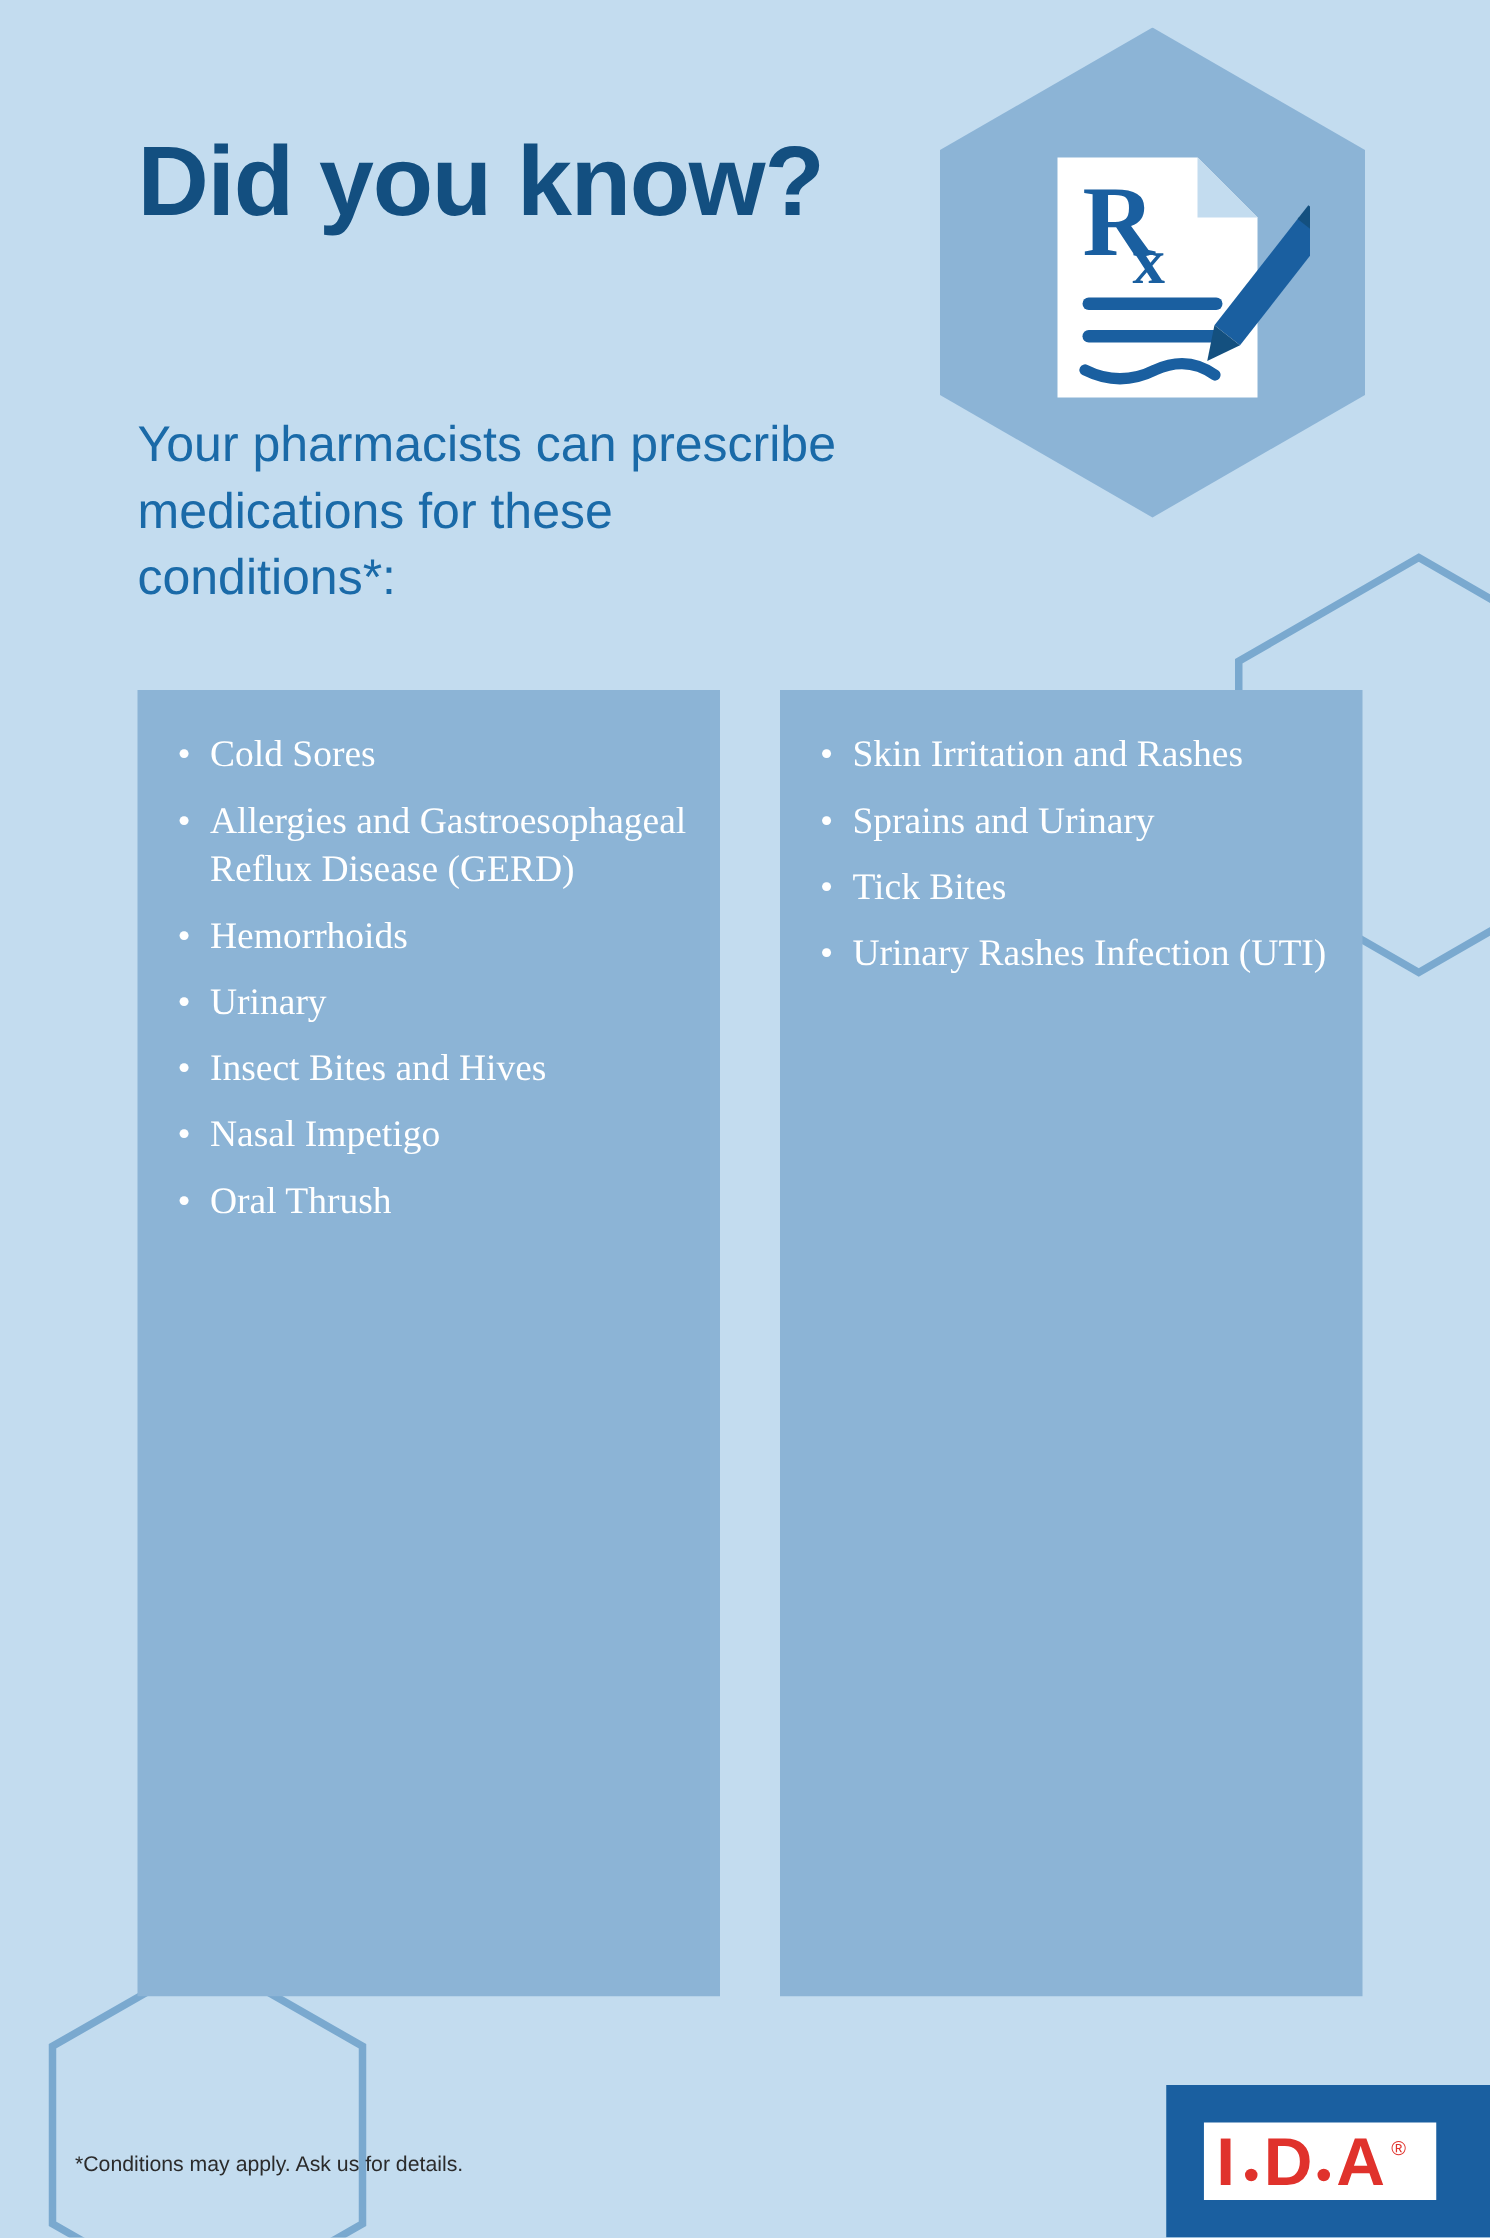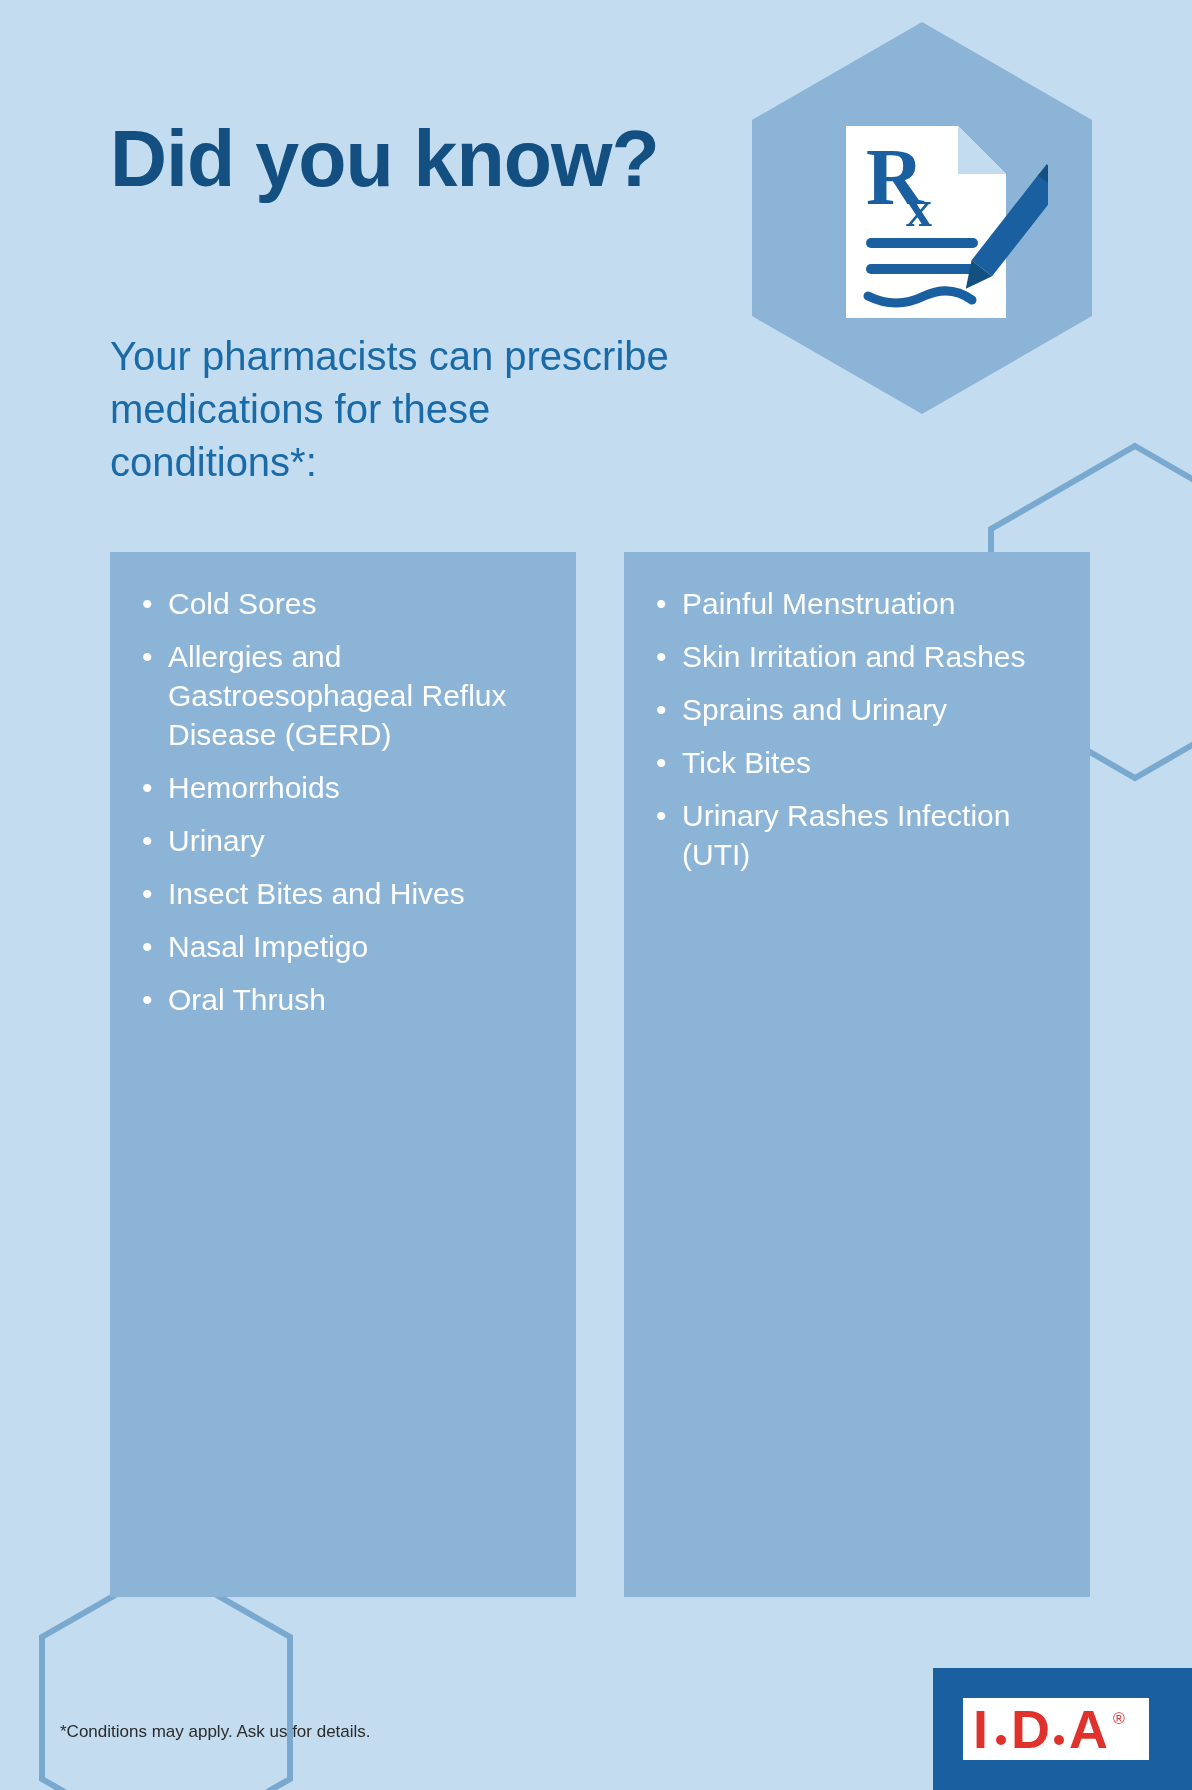--- a/index.html
+++ b/index.html
@@ -25,21 +25,21 @@
     position: absolute;
   }
   .hex svg {
     display: block;
   }
 
   
   .headline {
     position: absolute;
     left: 110px;
-    top: 118px;
+    top: 104px;
     font-size: 79px;
     font-weight: bold;
     color: #134f80;
     letter-spacing: -1px;
     line-height: 1.05;
   }
   .subhead {
     position: absolute;
     left: 110px;
     top: 330px;
@@ -63,20 +63,21 @@
     background: #8cb4d6;
     width: 466px;
     min-height: 1045px;
     padding: 32px 26px 26px 26px;
     box-sizing: border-box;
   }
   ul.list {
     margin: 0;
     padding: 0;
     list-style: none;
+    font-family: Liberation Serif, serif;
   }
   ul.list li {
     position: relative;
     color: #ffffff;
     font-size: 30px;
     line-height: 1.3;
     margin-bottom: 14px;
     padding-left: 32px;
   }
   ul.list li::before {
@@ -175,21 +176,20 @@
           <li>Allergies and Gastroesophageal Reflux Disease (GERD)</li>
           <li>Hemorrhoids</li>
           <li>Urinary</li>
           <li>Insect Bites and Hives</li>
           <li>Nasal Impetigo</li>
           <li>Oral Thrush</li>
         </ul>
     </div>
     <div class="col">
       <ul class="list" id="list-right">
-          <li>Painful Menstruation</li>
           <li>Skin Irritation and Rashes</li>
           <li>Sprains and Urinary</li>
           <li>Tick Bites</li>
           <li>Urinary Rashes Infection (UTI)</li>
         </ul>
     </div>
   </div>
 
   <div class="footnote">*Conditions may apply. Ask us for details.</div>
 

